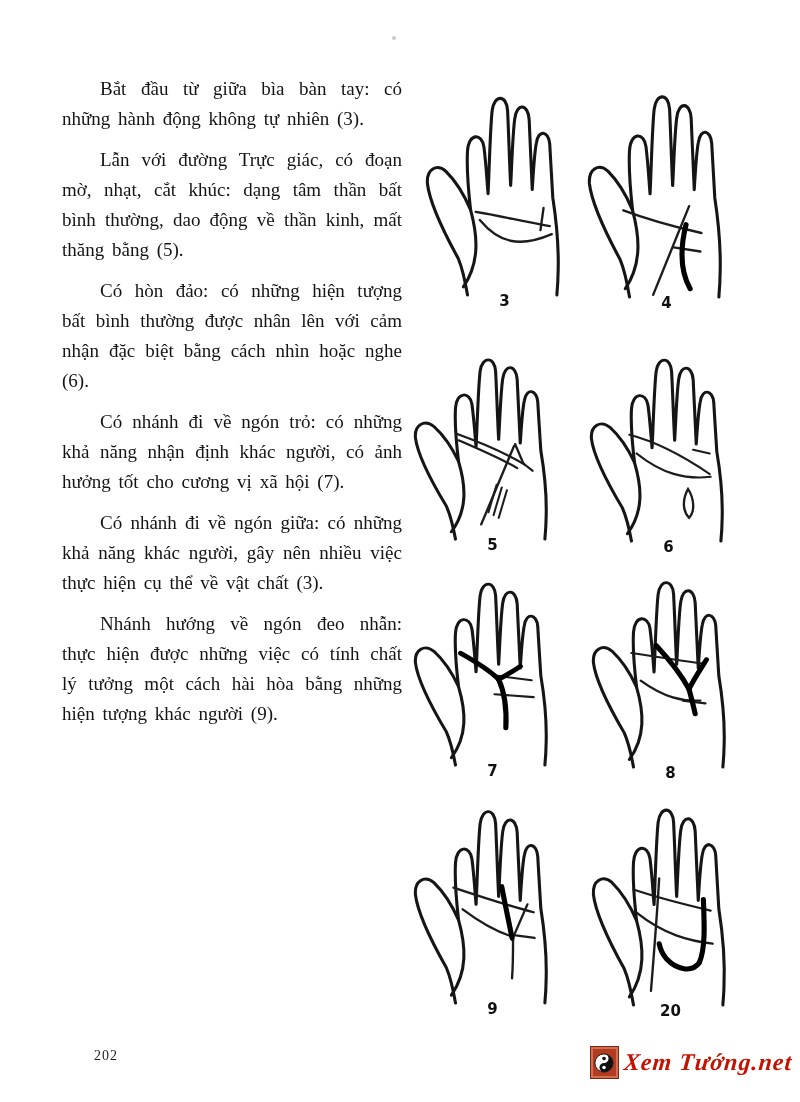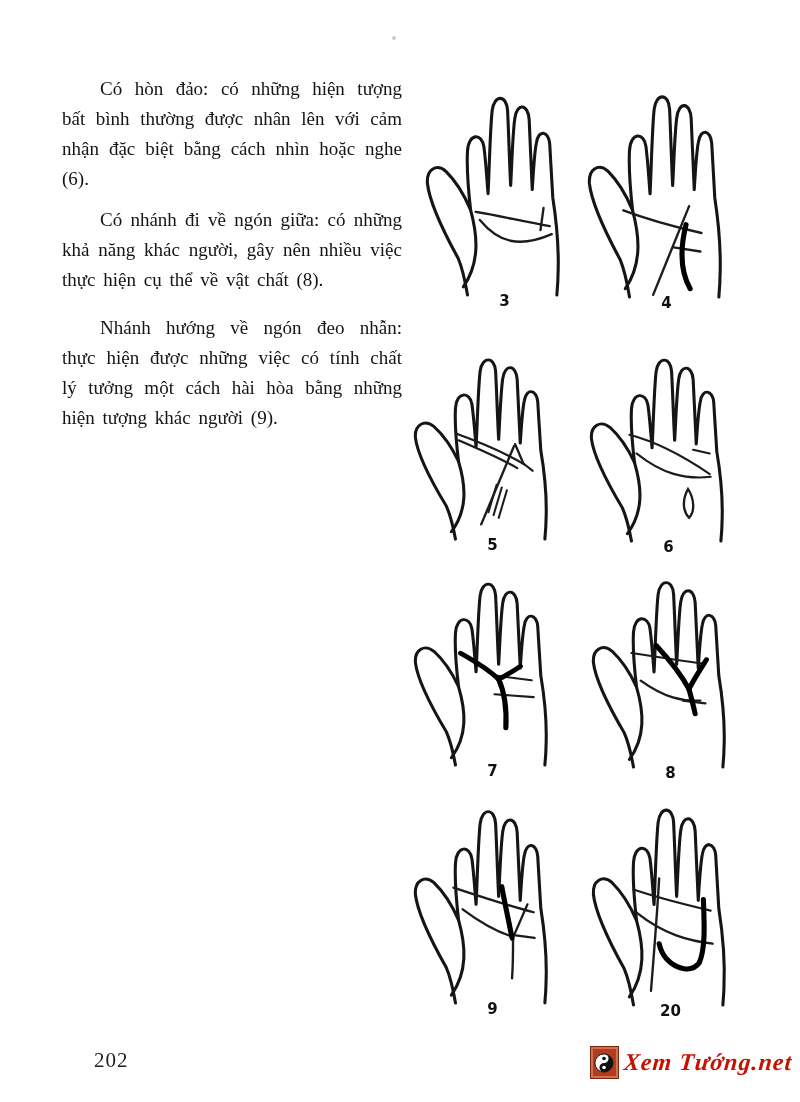--- a/index.html
+++ b/index.html
@@ -13,34 +13,34 @@
   .speck { position: absolute; left: 392px; top: 36px; width: 4px; height: 4px;
     background: #c9c9c9; border-radius: 50%; }
 
   
   .text-col {
     position: absolute; left: 62px; top: 74px; width: 340px;
     color: #141414; font-size: 19px; line-height: 30px;
     text-align: justify; word-spacing: 3px;
   }
   .text-col p { margin: 0 0 11px 0; text-indent: 38px; }
-  .text-col p.gap-before { margin-top: 18px; }
+  .text-col p.gap-before { margin-top: 11px; }
 
   
   figure.hand-fig { position: absolute; width: 185px; margin: 0; padding: 0; }
   figure.hand-fig figcaption {
     text-align: center; margin-top: -6px; color: #101010;
     font-family: "DejaVu Sans", sans-serif; font-weight: bold; font-size: 15px;
   }
   .hand-svg { line-height: 0; }
 
   
   .page-number {
     position: absolute; left: 94px; top: 1048px;
-    font-size: 21px; color: #1e1e1e; letter-spacing: 1px;
+    font-size: 14px; color: #1e1e1e; letter-spacing: 1px;
   }
   .watermark {
     position: absolute; right: 8px; top: 1046px;
     display: flex; align-items: center; gap: 5px;
   }
   .wm-box {
     width: 27px; height: 31px; background: #b23b20;
     border: 1px solid #7e2412; box-shadow: inset 0 0 0 2px #cf7050;
     display: flex; align-items: center; justify-content: center;
   }
@@ -49,22 +49,25 @@
     font-size: 24px; color: #c41200; transform: skewX(-5deg);
     letter-spacing: 1px;
   }
 </style>
 </head>
 <body>
 
 <div class="speck"></div>
 
 <div class="text-col">
+  <p>Bắt đầu từ giữa bìa bàn tay: có những hành động không tự nhiên (3).</p>
+  <p>Lẫn với đường Trực giác, có đoạn mờ, nhạt, cắt khúc: dạng tâm thần bất bình thường, dao động về thần kinh, mất thăng bằng (5).</p>
   <p>Có hòn đảo: có những hiện tượng bất bình thường được nhân lên với cảm nhận đặc biệt bằng cách nhìn hoặc nghe (6).</p>
-  <p>Có nhánh đi về ngón giữa: có những khả năng khác người, gây nên nhiều việc thực hiện cụ thể về vật chất (8).</p>
+  <p>Có nhánh đi về ngón trỏ: có những khả năng nhận định khác người, có ảnh hưởng tốt cho cương vị xã hội (7).</p>
+  <p>Có nhánh đi về ngón giữa: có những khả năng khác người, gây nên nhiều việc thực hiện cụ thể về vật chất (3).</p>
   <p class="gap-before">Nhánh hướng về ngón đeo nhẫn: thực hiện được những việc có tính chất lý tưởng một cách hài hòa bằng những hiện tượng khác người (9).</p>
 </div>
 
 <figure class="hand-fig" style="left:412px; top:70px;">
   <div class="hand-svg"><svg viewBox="0 0 180 225" width="185" height="228" preserveAspectRatio="none">
         <g fill="none" stroke="#151515" stroke-width="3" stroke-linecap="round" stroke-linejoin="round">
           <path d="M 54 222 C 52 210 50 198 45 186 C 32 162 17 130 15 112 C 14 98 24 92 33 100 C 44 111 52 126 57 138 C 55 120 53 98 54 80 C 55 62 68 62 70 76 C 72 92 73 110 74 122 C 75 104 76 58 78 40 C 80 24 92 24 93 40 C 94 60 95 96 96 114 C 97 96 98 62 100 48 C 102 32 113 33 114 49 C 115 68 116 100 117 118 C 118 102 119 82 121 72 C 123 58 133 60 134 73 C 135 90 136 110 137 126 C 141 152 143 182 142 204 C 142 212 141 218 141 222"></path>
           <path d="M 57 138 C 64 164 66 190 50 214"></path>
         </g>
         <g fill="none" stroke="#1c1c1c" stroke-width="2.3" stroke-linecap="round">

